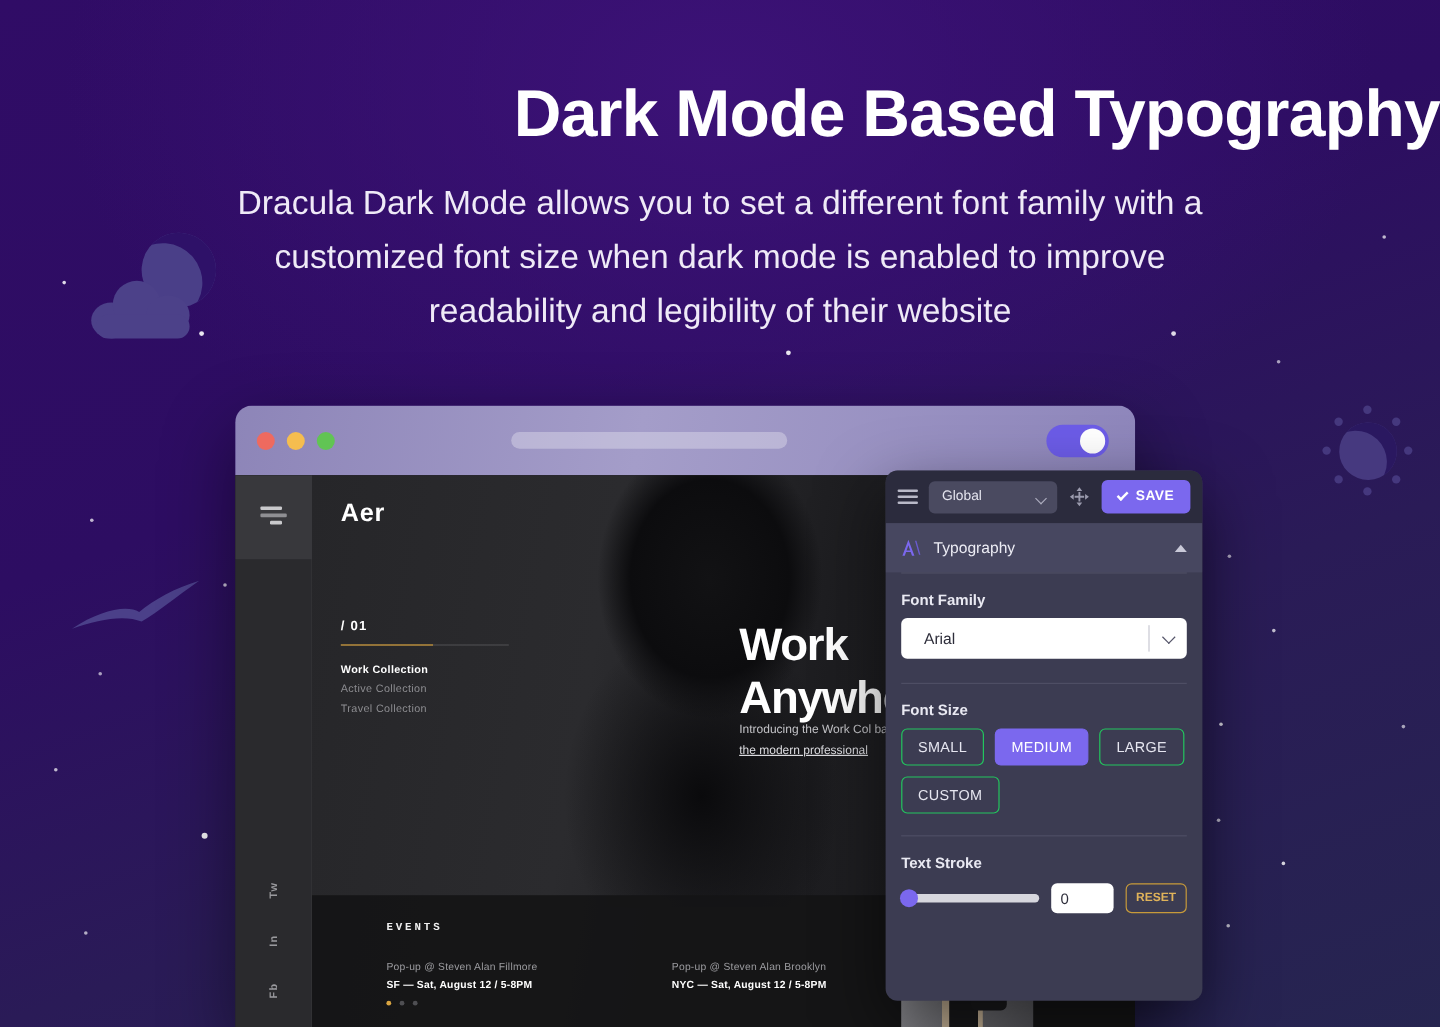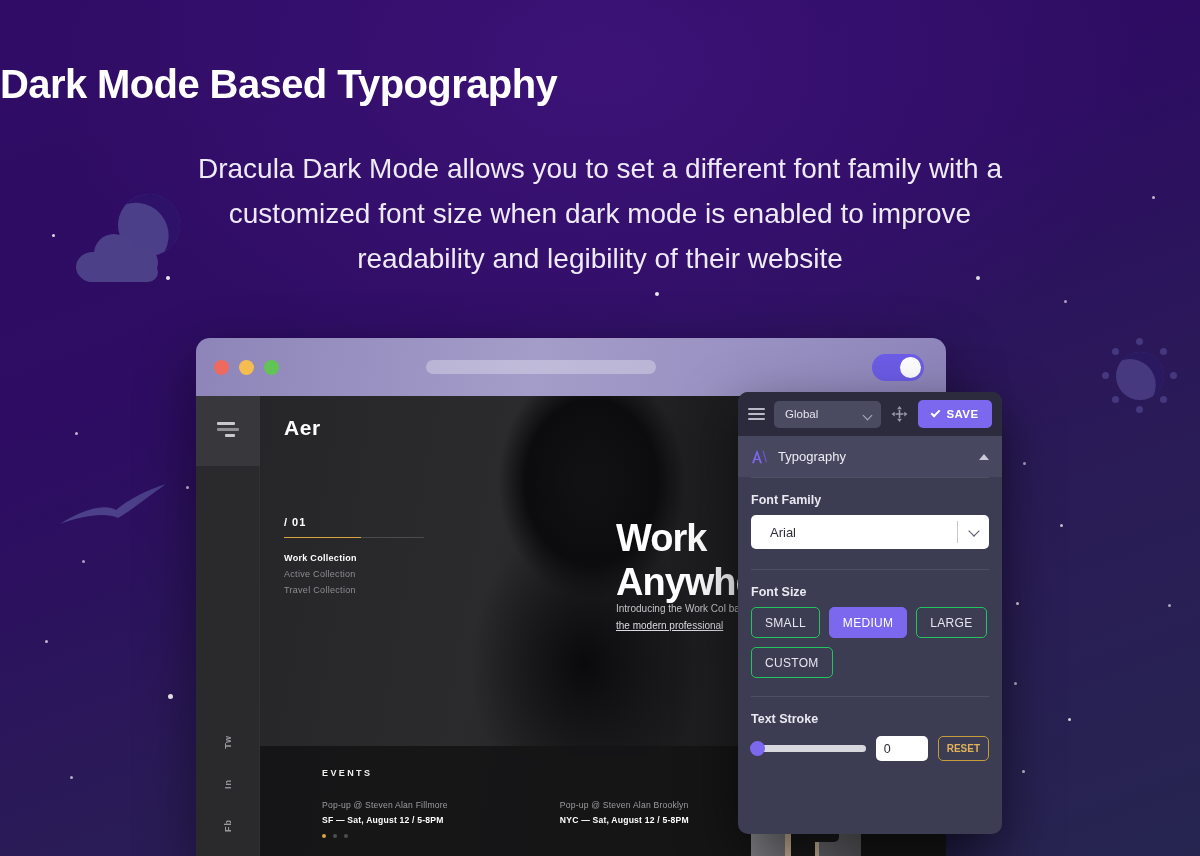--- a/index.html
+++ b/index.html
@@ -44,22 +44,22 @@
     transform: rotate(-24deg);
   }
   .mr-dot { position: absolute; width: 7px; height: 7px; border-radius: 50%; background: #45387e; }
 
   
   .bird { position: absolute; left: 58px; top: 478px; width: 122px; height: 52px; }
 
   
   .headline {
     position: absolute; left: 0; top: 62px; width: 1200px;
-    text-align: left; color: #fff;
-    font-size: 40px; font-weight: 700; letter-spacing: -0.6px;
+    text-align: right; color: #fff;
+    font-size: 55px; font-weight: 700; letter-spacing: -0.6px;
   }
   .subhead {
     position: absolute; left: 180px; top: 146px; width: 840px;
     text-align: center; color: #efeaf7;
     font-size: 28px; font-weight: 400; line-height: 45px;
   }
 
   
   .browser {
     position: absolute; left: 196px; top: 338px; width: 750px; height: 518px;
@@ -146,21 +146,21 @@
   .hero-copy {
     position: absolute; left: 356px; top: 204px; width: 230px;
     color: #c3c3c7; font-size: 10px; line-height: 17px;
   }
   .hero-copy u { color: #dcdce0; }
 
   .events {
     position: absolute; left: 0; right: 0; bottom: 0; height: 110px;
     background: rgba(20,20,22,.93); padding: 22px 0 0 62px;
   }
-  .events-label { color: #efefef; font-size: 9px; letter-spacing: 2.4px; font-weight: 700; }
+  .events-label { color: #efefef; font-size: 9px; letter-spacing: 2.4px; font-weight: 700; font-family: Liberation Mono, monospace; }
   .events-grid { display: flex; gap: 112px; margin-top: 22px; }
   .ev-line1 { color: #9c9ca0; font-size: 8.6px; letter-spacing: .2px; }
   .ev-line2 { color: #fff; font-size: 8.6px; font-weight: 700; margin-top: 5px; letter-spacing: .2px; }
   .ev-dots { position: absolute; left: 62px; bottom: 18px; display: flex; gap: 7px; }
   .ev-dots i { width: 4px; height: 4px; border-radius: 50%; background: #4e4e52; }
   .ev-dots i.on { background: #d9a441; }
 
   .prod-card {
     position: absolute; right: 85px; bottom: 0; width: 110px; height: 112px;
     background: linear-gradient(135deg,#b9b9bc 0%, #8e8e93 40%, #545459 100%);

